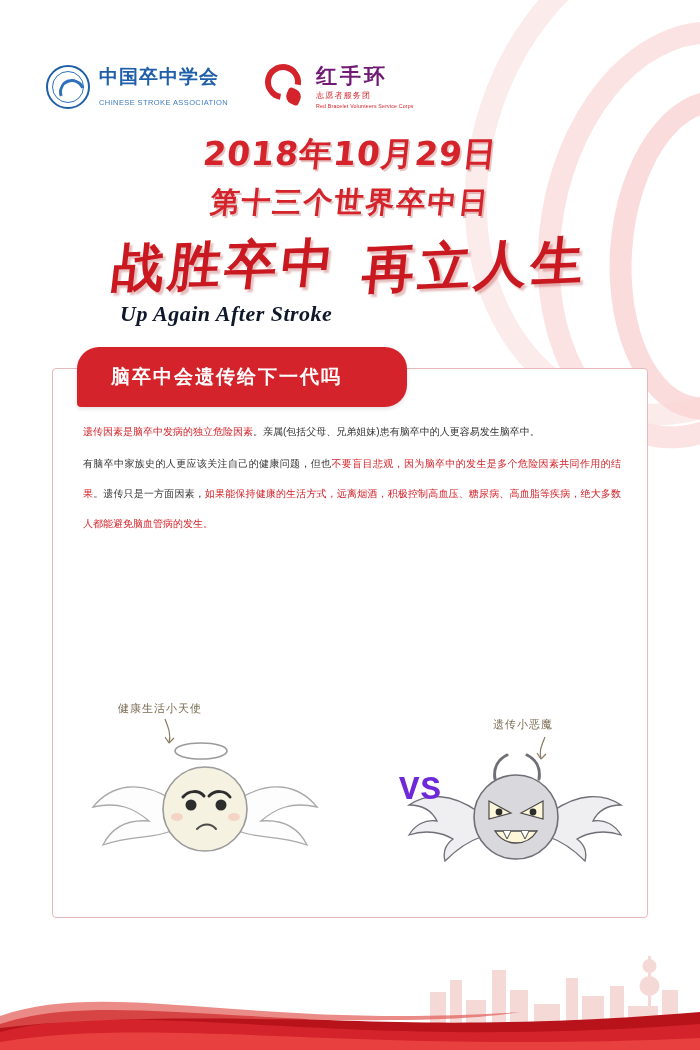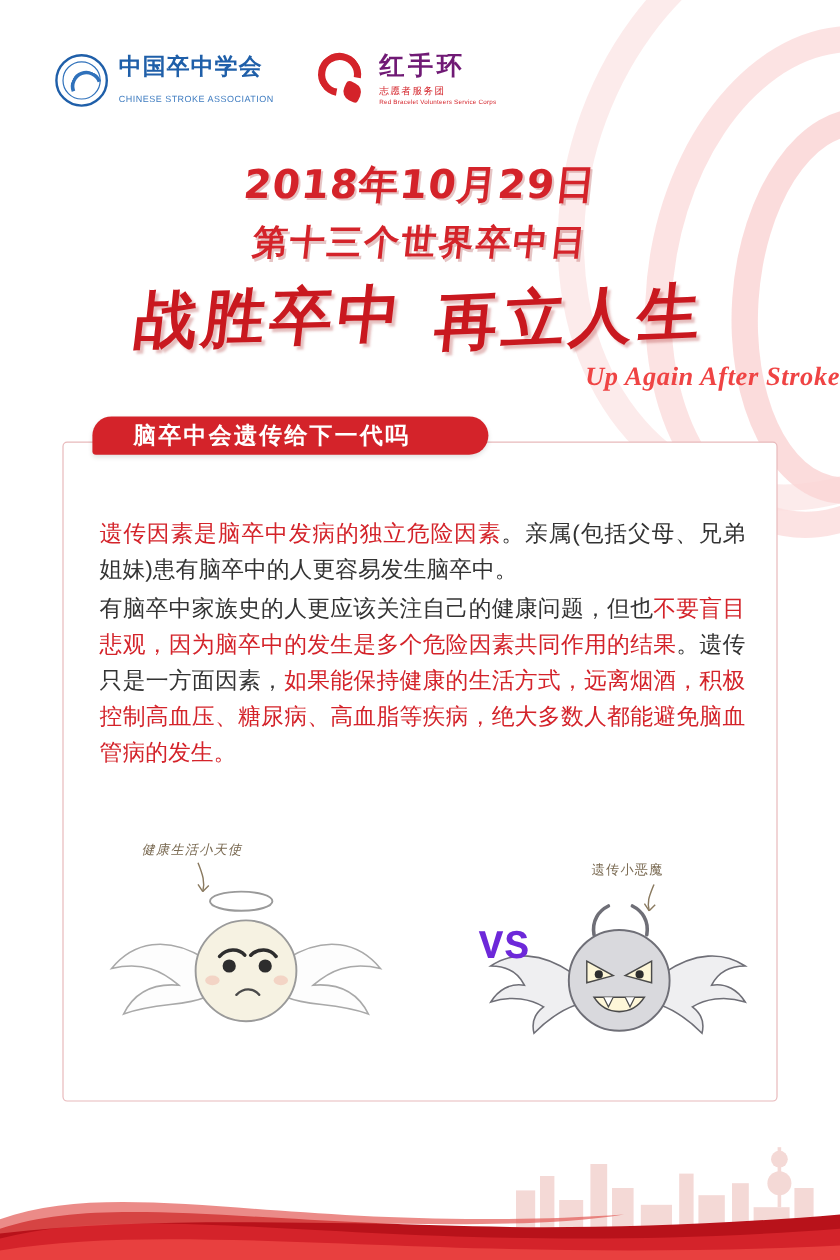--- a/index.html
+++ b/index.html
@@ -22,21 +22,21 @@
     background: transparent;
     border: 22px solid #fbe3e3;
     opacity: .85;
   }
   .bg-swoosh.s1 { width: 420px; height: 520px; right: -190px; top: -90px; border-color: #fce7e7; transform: rotate(18deg); }
   .bg-swoosh.s2 { width: 300px; height: 430px; right: -140px; top: 20px;  border-color: #fbdede; transform: rotate(10deg); }
   .bg-swoosh.s3 { width: 200px; height: 330px; right: -110px; top: 90px;  border-color: #fad6d6; transform: rotate(4deg); }
 
   
   .logos {
-    position: absolute; left: 46px; top: 44px;
+    position: absolute; left: 46px; top: 64px;
     display: flex; align-items: center; gap: 34px;
   }
   .logo-csa { display: flex; align-items: center; gap: 9px; }
   .csa-seal {
     width: 44px; height: 44px; border-radius: 50%;
     border: 2px solid #1f5fa9;
     position: relative; flex: none;
   }
   .csa-seal::before {
     content: ""; position: absolute; inset: 4px;
@@ -106,45 +106,45 @@
     font-size: 52px; font-weight: bold; color: #c9181f;
     letter-spacing: 4px; line-height: 1;
     transform: skewX(-8deg) rotate(-1.5deg);
     text-shadow: 3px 3px 2px rgba(160,20,20,.28);
   }
   .slogan.two { transform: skewX(-8deg) rotate(-2.5deg); }
   .slogan-en {
     margin-top: 10px;
     font-family: "Liberation Serif", serif;
     font-style: italic; font-weight: bold;
-    font-size: 22px; color: #ef4444; letter-spacing: .5px;
-    text-align: right; padding-left: 52px;
+    font-size: 22px; color: #0f172a; letter-spacing: .5px;
+    text-align: left; padding-left: 120px;
   }
 
   
   .card {
     position: absolute; left: 52px; top: 368px;
     width: 596px; height: 550px;
     border: 1.5px solid #e8b9bb;
     border-radius: 4px;
     background: #ffffff;
   }
   .card-badge {
     position: absolute; left: 24px; top: -22px;
-    height: 32px; min-width: 330px;
+    height: 60px; min-width: 330px;
     background: #d4232a;
     border-radius: 22px 22px 22px 4px;
     display: flex; align-items: center;
     padding: 0 34px;
     color: #fff; font-size: 19px; font-weight: bold; letter-spacing: 2px;
     box-shadow: 0 2px 4px rgba(0,0,0,.12);
   }
   .card-body {
-    position: absolute; left: 30px; right: 26px; top: 62px;
-    font-size: 19px; line-height: 30px;
+    position: absolute; left: 30px; right: 26px; top: 48px;
+    font-size: 10px; line-height: 30px;
     color: #333333;
     text-align: justify;
   }
   .card-body p { margin-bottom: 2px; }
   .em { color: #d4232a; }
 
   
   .illus {
     position: absolute; left: 0; right: 0; top: 320px; height: 220px;
   }
@@ -210,21 +210,21 @@
   </div>
 
   <div class="card">
     <div class="card-badge">脑卒中会遗传给下一代吗</div>
     <div class="card-body">
         <p><span class="em">遗传因素是脑卒中发病的独立危险因素</span><span>。亲属(包括父母、兄弟姐妹)患有脑卒中的人更容易发生脑卒中。</span></p>
         <p><span>有脑卒中家族史的人更应该关注自己的健康问题，但也</span><span class="em">不要盲目悲观，因为脑卒中的发生是多个危险因素共同作用的结果</span><span>。遗传只是一方面因素，</span><span class="em">如果能保持健康的生活方式，远离烟酒，积极控制高血压、糖尿病、高血脂等疾病，绝大多数人都能避免脑血管病的发生。</span></p>
       </div>
 
     <div class="illus">
-      <div class="label-hand" style="left:65px; top:12px;font-style:italic;">健康生活小天使</div>
+      <div class="label-hand" style="left:65px; top:12px;">健康生活小天使</div>
       <svg width="596" height="220" viewBox="0 0 596 220">
 
         <path d="M112 30 C116 40 118 46 116 54" stroke="#8a7a60" stroke-width="1.2" fill="none"></path>
         <path d="M116 54 l-4 -6 M116 54 l5 -5" stroke="#8a7a60" stroke-width="1.2" fill="none"></path>
 
         <ellipse cx="148" cy="62" rx="26" ry="8" fill="none" stroke="#9a9a9a" stroke-width="1.6"></ellipse>
 
         <path d="M118 110 C86 90 58 96 40 118 C66 112 82 120 96 132 C72 130 58 140 50 156 C78 146 100 150 118 142 Z" fill="#fdfdfd" stroke="#a9a9a9" stroke-width="1.3"></path>
         <path d="M186 110 C218 90 246 96 264 118 C238 112 222 120 208 132 C232 130 246 140 254 156 C226 146 204 150 186 142 Z" fill="#fdfdfd" stroke="#a9a9a9" stroke-width="1.3"></path>
 

